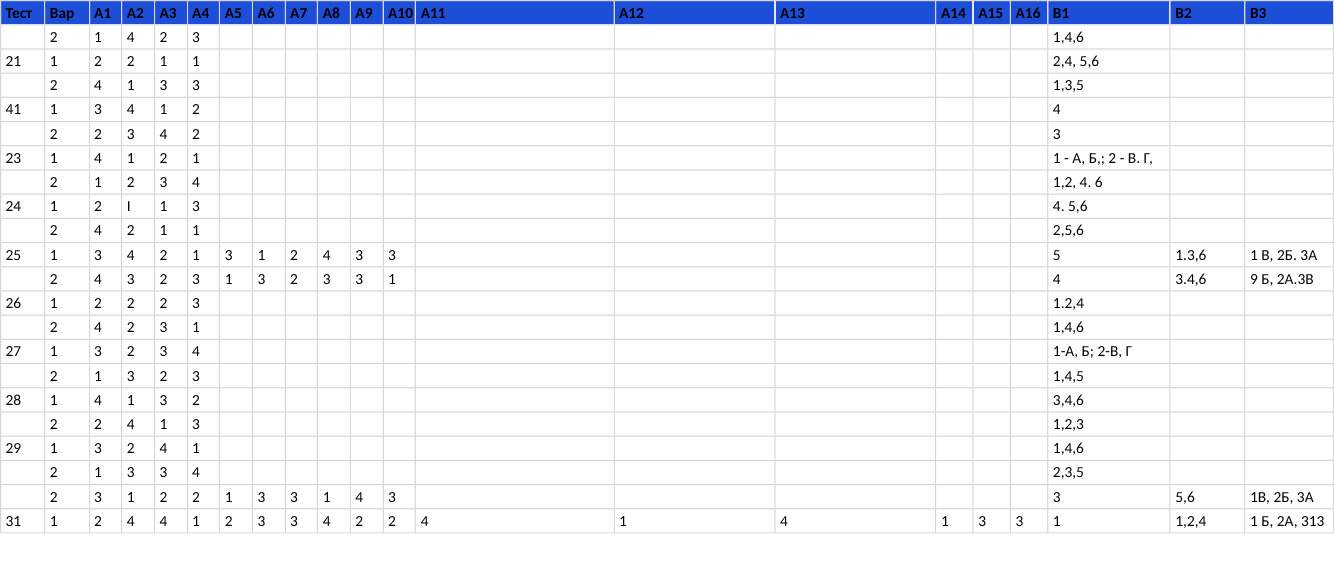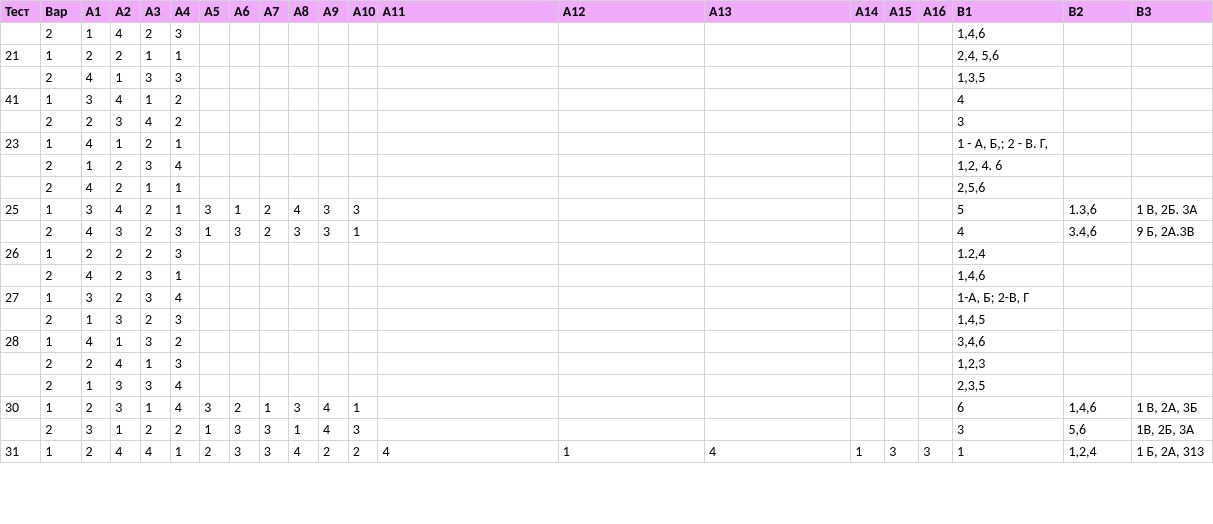--- a/index.html
+++ b/index.html
@@ -20,21 +20,21 @@
     padding: 2px 4px;
     text-align: left;
     vertical-align: bottom;
     height: 20px;
     overflow: hidden;
     white-space: nowrap;
     box-sizing: border-box;
   }
   th {
     font-weight: bold;
-    background: #f0abfc;
+    background: #1d4ed8;
   }
   
   col.c-test { width: 38px; }
   col.c-var  { width: 38px; }
   col.c-a    { width: 28px; }
   col.c-a11  { width: 170px; }
   col.c-a12  { width: 138px; }
   col.c-a13  { width: 138px; }
   col.c-a14  { width: 32px; }
   col.c-a15  { width: 32px; }
@@ -251,20 +251,43 @@
         <td></td>
         <td></td>
         <td></td>
         <td></td>
         <td></td>
         <td>1,2, 4. 6</td>
         <td></td>
         <td></td>
       </tr>
       <tr>
+        <td>24</td>
+        <td>1</td>
+        <td>2</td>
+        <td>I</td>
+        <td>1</td>
+        <td>3</td>
+        <td></td>
+        <td></td>
+        <td></td>
+        <td></td>
+        <td></td>
+        <td></td>
+        <td></td>
+        <td></td>
+        <td></td>
+        <td></td>
+        <td></td>
+        <td></td>
+        <td>4. 5,6</td>
+        <td></td>
+        <td></td>
+      </tr>
+      <tr>
         <td></td>
         <td>2</td>
         <td>4</td>
         <td>2</td>
         <td>1</td>
         <td>1</td>
         <td></td>
         <td></td>
         <td></td>
         <td></td>
@@ -458,20 +481,43 @@
         <td></td>
         <td></td>
         <td></td>
         <td></td>
         <td></td>
         <td>1,2,3</td>
         <td></td>
         <td></td>
       </tr>
       <tr>
+        <td>29</td>
+        <td>1</td>
+        <td>3</td>
+        <td>2</td>
+        <td>4</td>
+        <td>1</td>
+        <td></td>
+        <td></td>
+        <td></td>
+        <td></td>
+        <td></td>
+        <td></td>
+        <td></td>
+        <td></td>
+        <td></td>
+        <td></td>
+        <td></td>
+        <td></td>
+        <td>1,4,6</td>
+        <td></td>
+        <td></td>
+      </tr>
+      <tr>
         <td></td>
         <td>2</td>
         <td>1</td>
         <td>3</td>
         <td>3</td>
         <td>4</td>
         <td></td>
         <td></td>
         <td></td>
         <td></td>
@@ -479,43 +525,20 @@
         <td></td>
         <td></td>
         <td></td>
         <td></td>
         <td></td>
         <td></td>
         <td></td>
         <td>2,3,5</td>
         <td></td>
         <td></td>
-      </tr>
-      <tr>
-        <td>30</td>
-        <td>1</td>
-        <td>2</td>
-        <td>3</td>
-        <td>1</td>
-        <td>4</td>
-        <td>3</td>
-        <td>2</td>
-        <td>1</td>
-        <td>3</td>
-        <td>4</td>
-        <td>1</td>
-        <td></td>
-        <td></td>
-        <td></td>
-        <td></td>
-        <td></td>
-        <td></td>
-        <td>6</td>
-        <td>1,4,6</td>
-        <td>1 В, 2А, 3Б</td>
       </tr>
       <tr>
         <td></td>
         <td>2</td>
         <td>3</td>
         <td>1</td>
         <td>2</td>
         <td>2</td>
         <td>1</td>
         <td>3</td>

